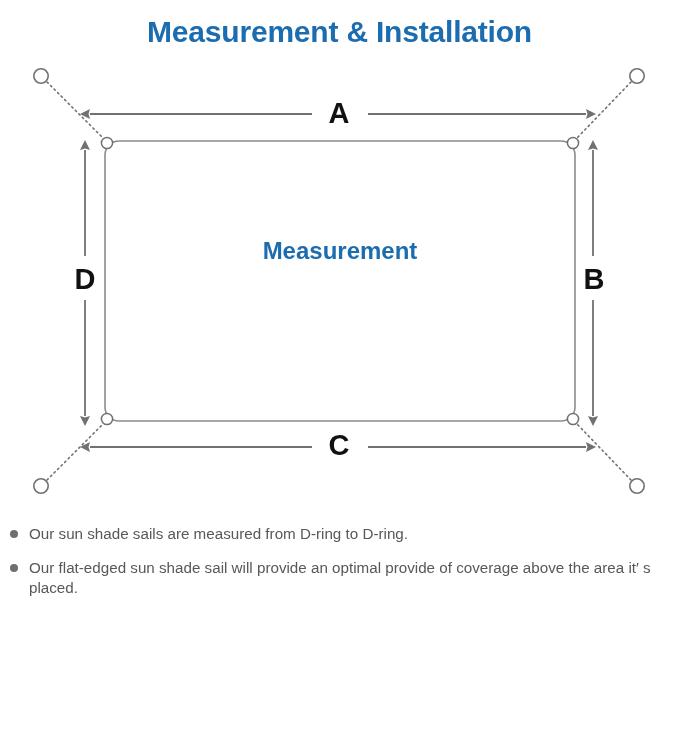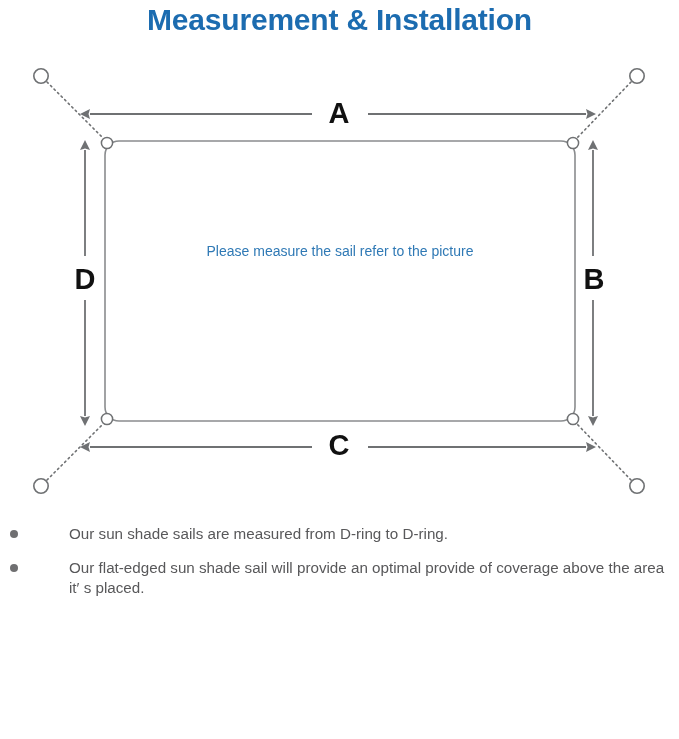--- a/index.html
+++ b/index.html
@@ -13,21 +13,21 @@
     position: relative;
     overflow: hidden;
     font-family: "Liberation Sans", sans-serif;
     color: #4a4a4a;
   }
 
   
   #title {
     position: absolute;
     left: 0;
-    top: 0;
+    top: 12px;
     width: 679px;
     text-align: center;
     font-family: "Liberation Sans", sans-serif;
     font-weight: bold;
     font-size: 30px;
     letter-spacing: -0.2px;
     color: #1c6cb0;
     line-height: 40px;
     white-space: nowrap;
   }
@@ -110,21 +110,20 @@
     position: absolute;
     left: 10px;
     top: 6px;
     width: 8px;
     height: 8px;
     border-radius: 50%;
     background: #6f6f71;
   }
   .note .note-text {
     display: block;
-    margin-left: 40px;
   }
 </style>
 </head>
 <body>
 
 <div id="title">Measurement &amp; Installation</div>
 
 <div id="diagram-wrap">
 
   <svg id="diagram-svg" width="679" height="520" viewBox="0 0 679 520">
@@ -175,21 +174,21 @@
       <line x1="85" y1="300" x2="85" y2="416" stroke="#6f7173" stroke-width="1.8" marker-end="url(#arrowR)"></line>
     </g>
 
     <g>
       <line x1="593" y1="150" x2="593" y2="256" stroke="#6f7173" stroke-width="1.8" marker-start="url(#arrowL)"></line>
       <line x1="593" y1="300" x2="593" y2="416" stroke="#6f7173" stroke-width="1.8" marker-end="url(#arrowR)"></line>
     </g>
   </svg>
 
   <div id="center-text">
-    <div id="center-sub">Please measure the sail refer to the picture</div>
+    <div id="center-title">Measurement</div>
   </div>
 
   <div class="dim-letter" id="letter-a">A</div>
   <div class="dim-letter" id="letter-c">C</div>
   <div class="dim-letter" id="letter-b">B</div>
   <div class="dim-letter" id="letter-d">D</div>
 </div>
 
 <div id="notes">
   <div class="note">

